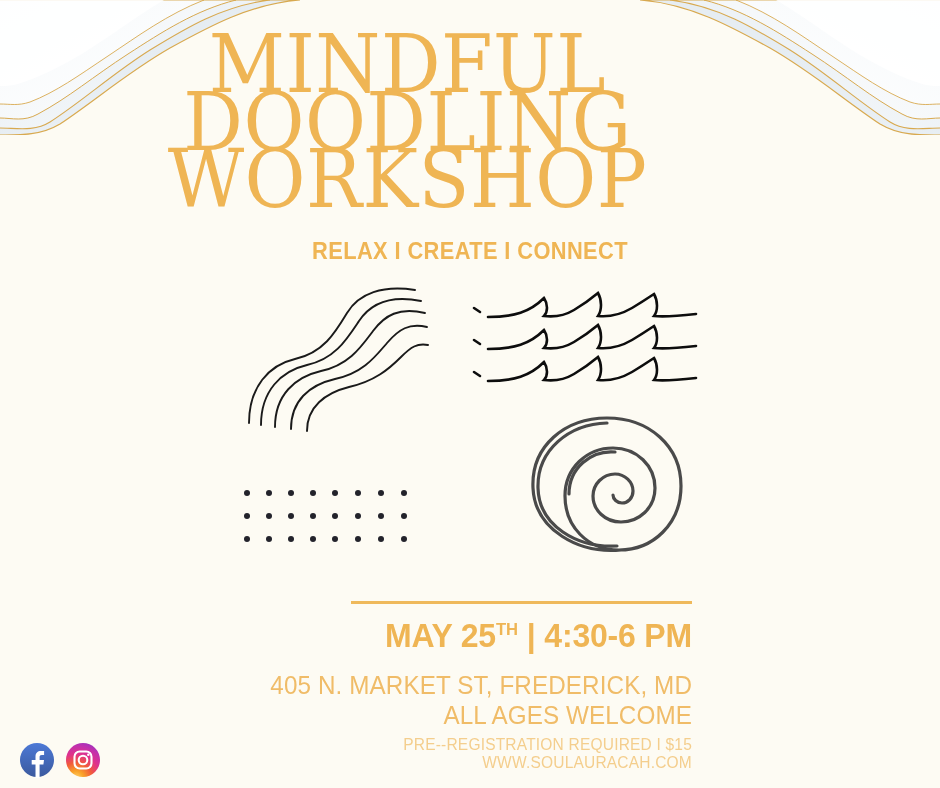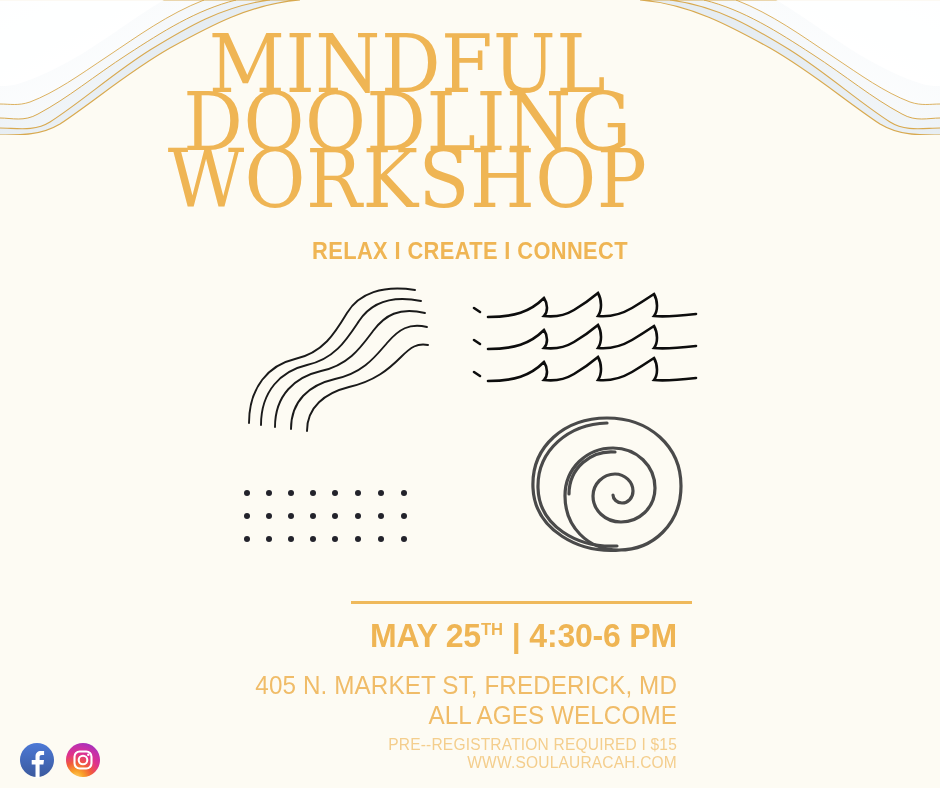--- a/index.html
+++ b/index.html
@@ -94,21 +94,21 @@
     left: 351px;
     top: 601px;
     width: 341px;
     height: 3px;
     background: #EFB95B;
   }
 
   
   .details {
     position: absolute;
-    left: 185px;
+    left: 200px;
     top: 618px;
     width: 492px;
     text-align: right;
   }
   .date-line {
     color: #EFB554;
     font-family: "Liberation Sans", sans-serif;
     font-weight: bold;
     font-size: 33px;
     letter-spacing: -0.2px;

